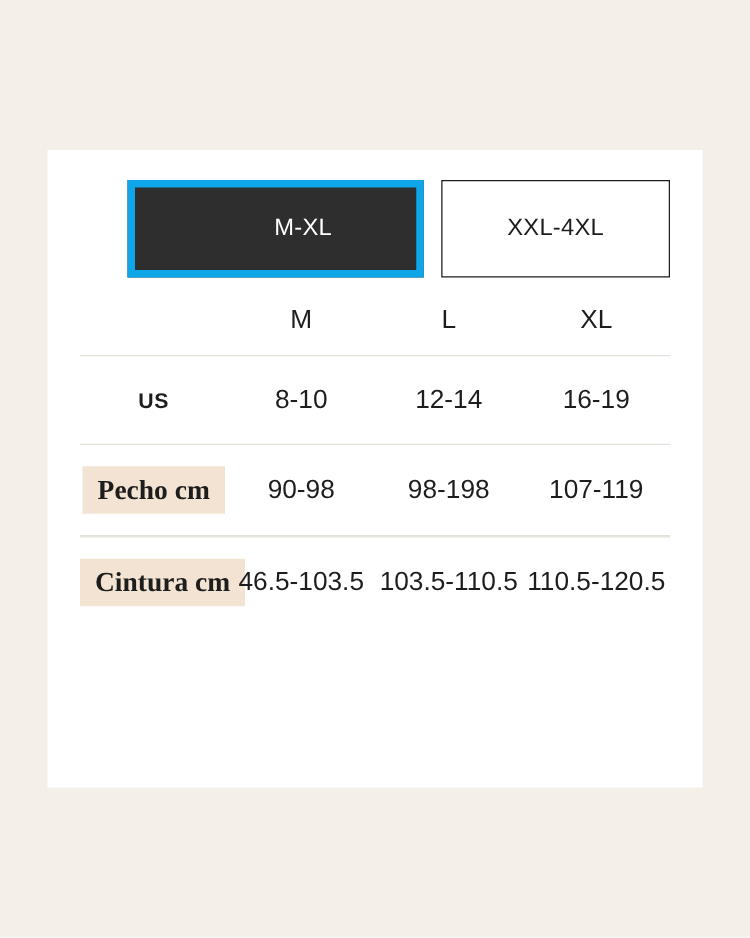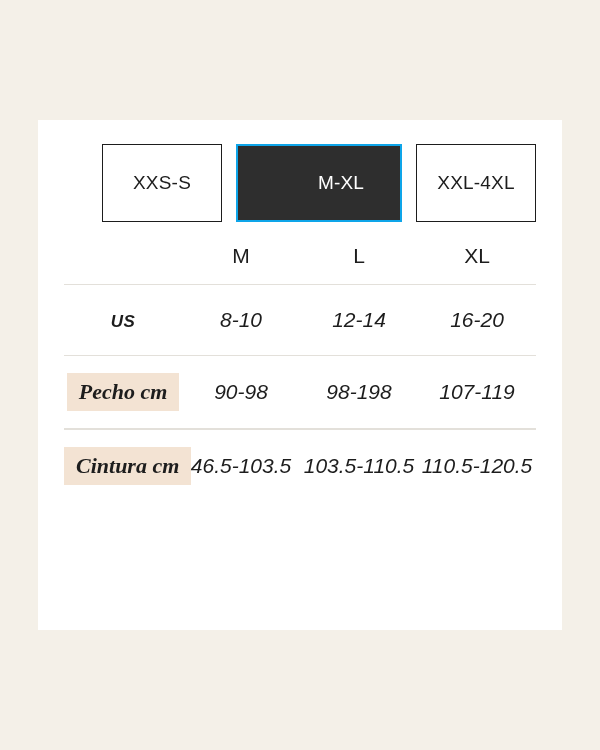--- a/index.html
+++ b/index.html
@@ -42,21 +42,21 @@
     line-height: 1.25;
     box-sizing: border-box;
   }
   .tab.outline {
     border: 1px solid #1d1d1d;
     background: #ffffff;
   }
   .tab.active {
     background: #2e2e2e;
     color: #ffffff;
-    border: 2px solid #0ea5e9;
+    border: 6px solid #0ea5e9;
     padding-left: 44px;
   }
   
   table.size-table {
     width: 100%;
     border-collapse: collapse;
     margin-top: 6px;
     table-layout: fixed;
   }
   table.size-table td, table.size-table th {
@@ -85,21 +85,20 @@
     height: 1px;
     background: #e3e0da;
     width: 100%;
     margin: 0 auto;
   }
   .data-row td {
     height: 72px;
     font-size: 21px;
     color: #1d1d1d;
     line-height: 1.18;
-    font-style: italic;
   }
   .row-us td {
     height: 70px;
   }
   .label-us {
     font-weight: bold;
     font-size: 17px;
     letter-spacing: 0.5px;
   }
   .pill {
@@ -113,23 +112,20 @@
     white-space: nowrap;
     line-height: 1.15;
   }
 </style>
 </head>
 <body>
 
 <div id="size-chart-card">
 
   <div class="tabs">
-    <div class="tab outline">
-      <span>XXS-S</span>
-    </div>
     <div class="tab active">
       <span>M-XL</span>
     </div>
     <div class="tab outline">
       <span>XXL-4XL</span>
     </div>
   </div>
 
   <table class="size-table">
     <tbody>
@@ -145,21 +141,21 @@
             <div class="divider"></div>
           </td>
     </tr>
 
     <tr class="data-row row-us">
       <td class="col-label">
         <span class="label-us">US</span>
       </td>
       <td class="col-val">8-10</td>
       <td class="col-val">12-14</td>
-      <td class="col-val">16-20</td>
+      <td class="col-val">16-19</td>
     </tr>
 
     <tr class="divider-row">
       <td colspan="4">
             <div class="divider"></div>
           </td>
     </tr>
 
     <tr class="data-row">
       <td class="col-label">

